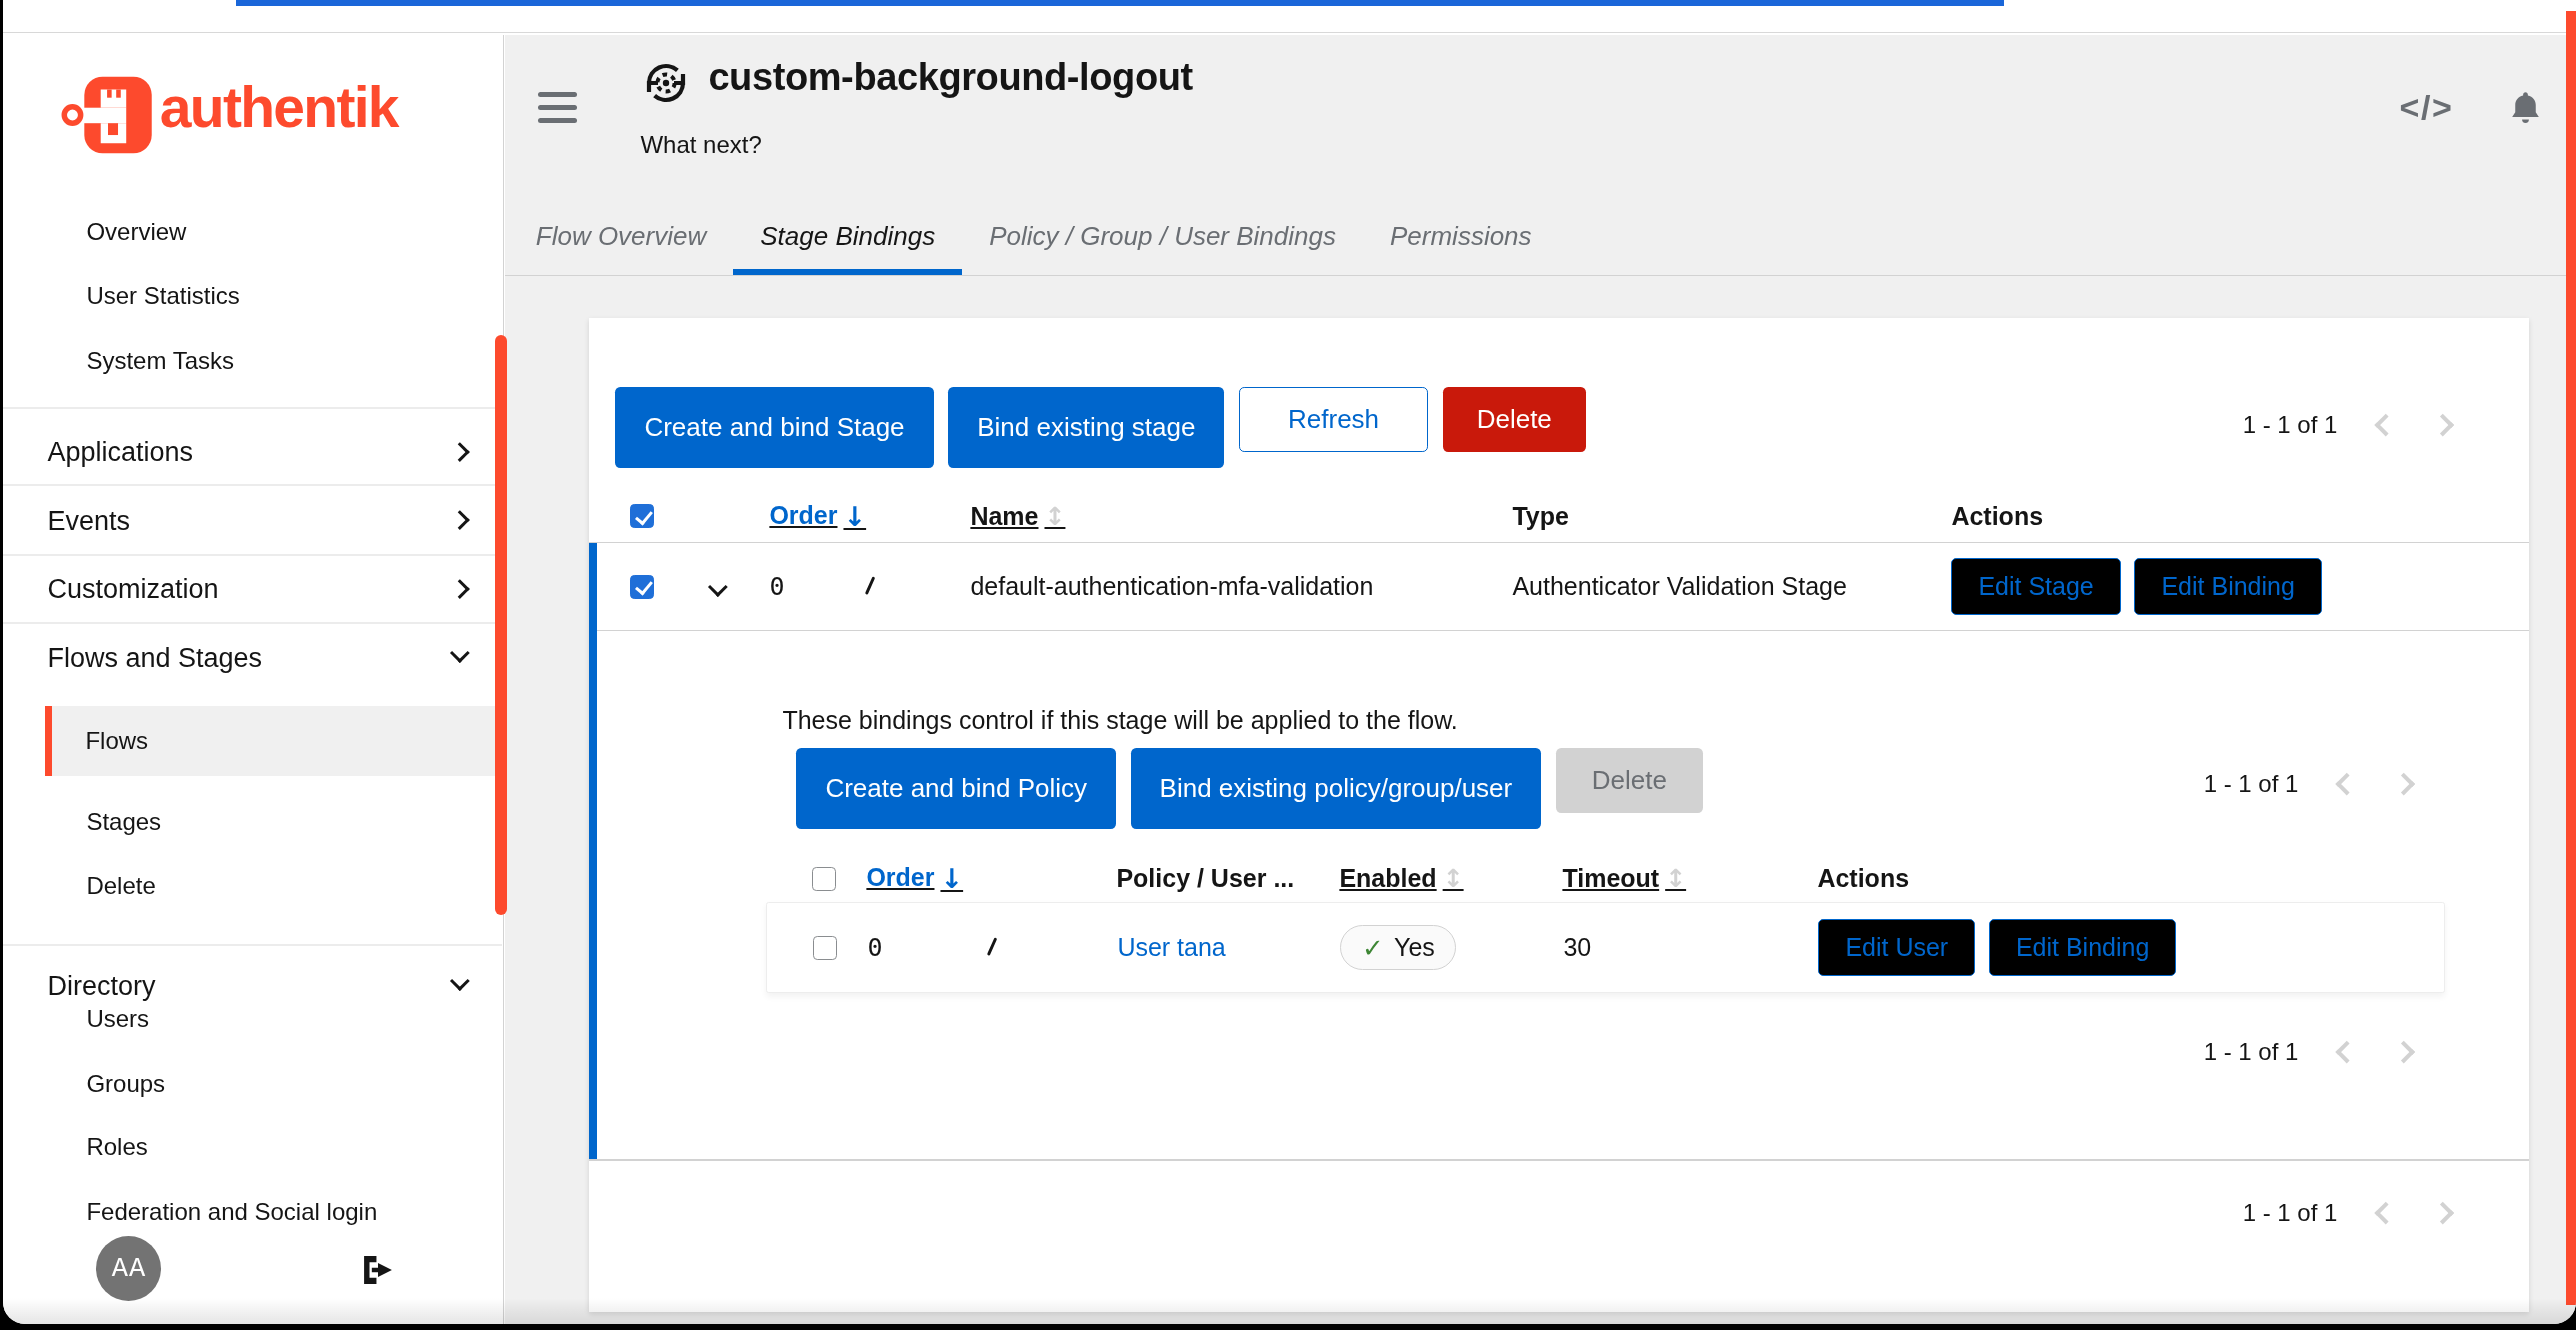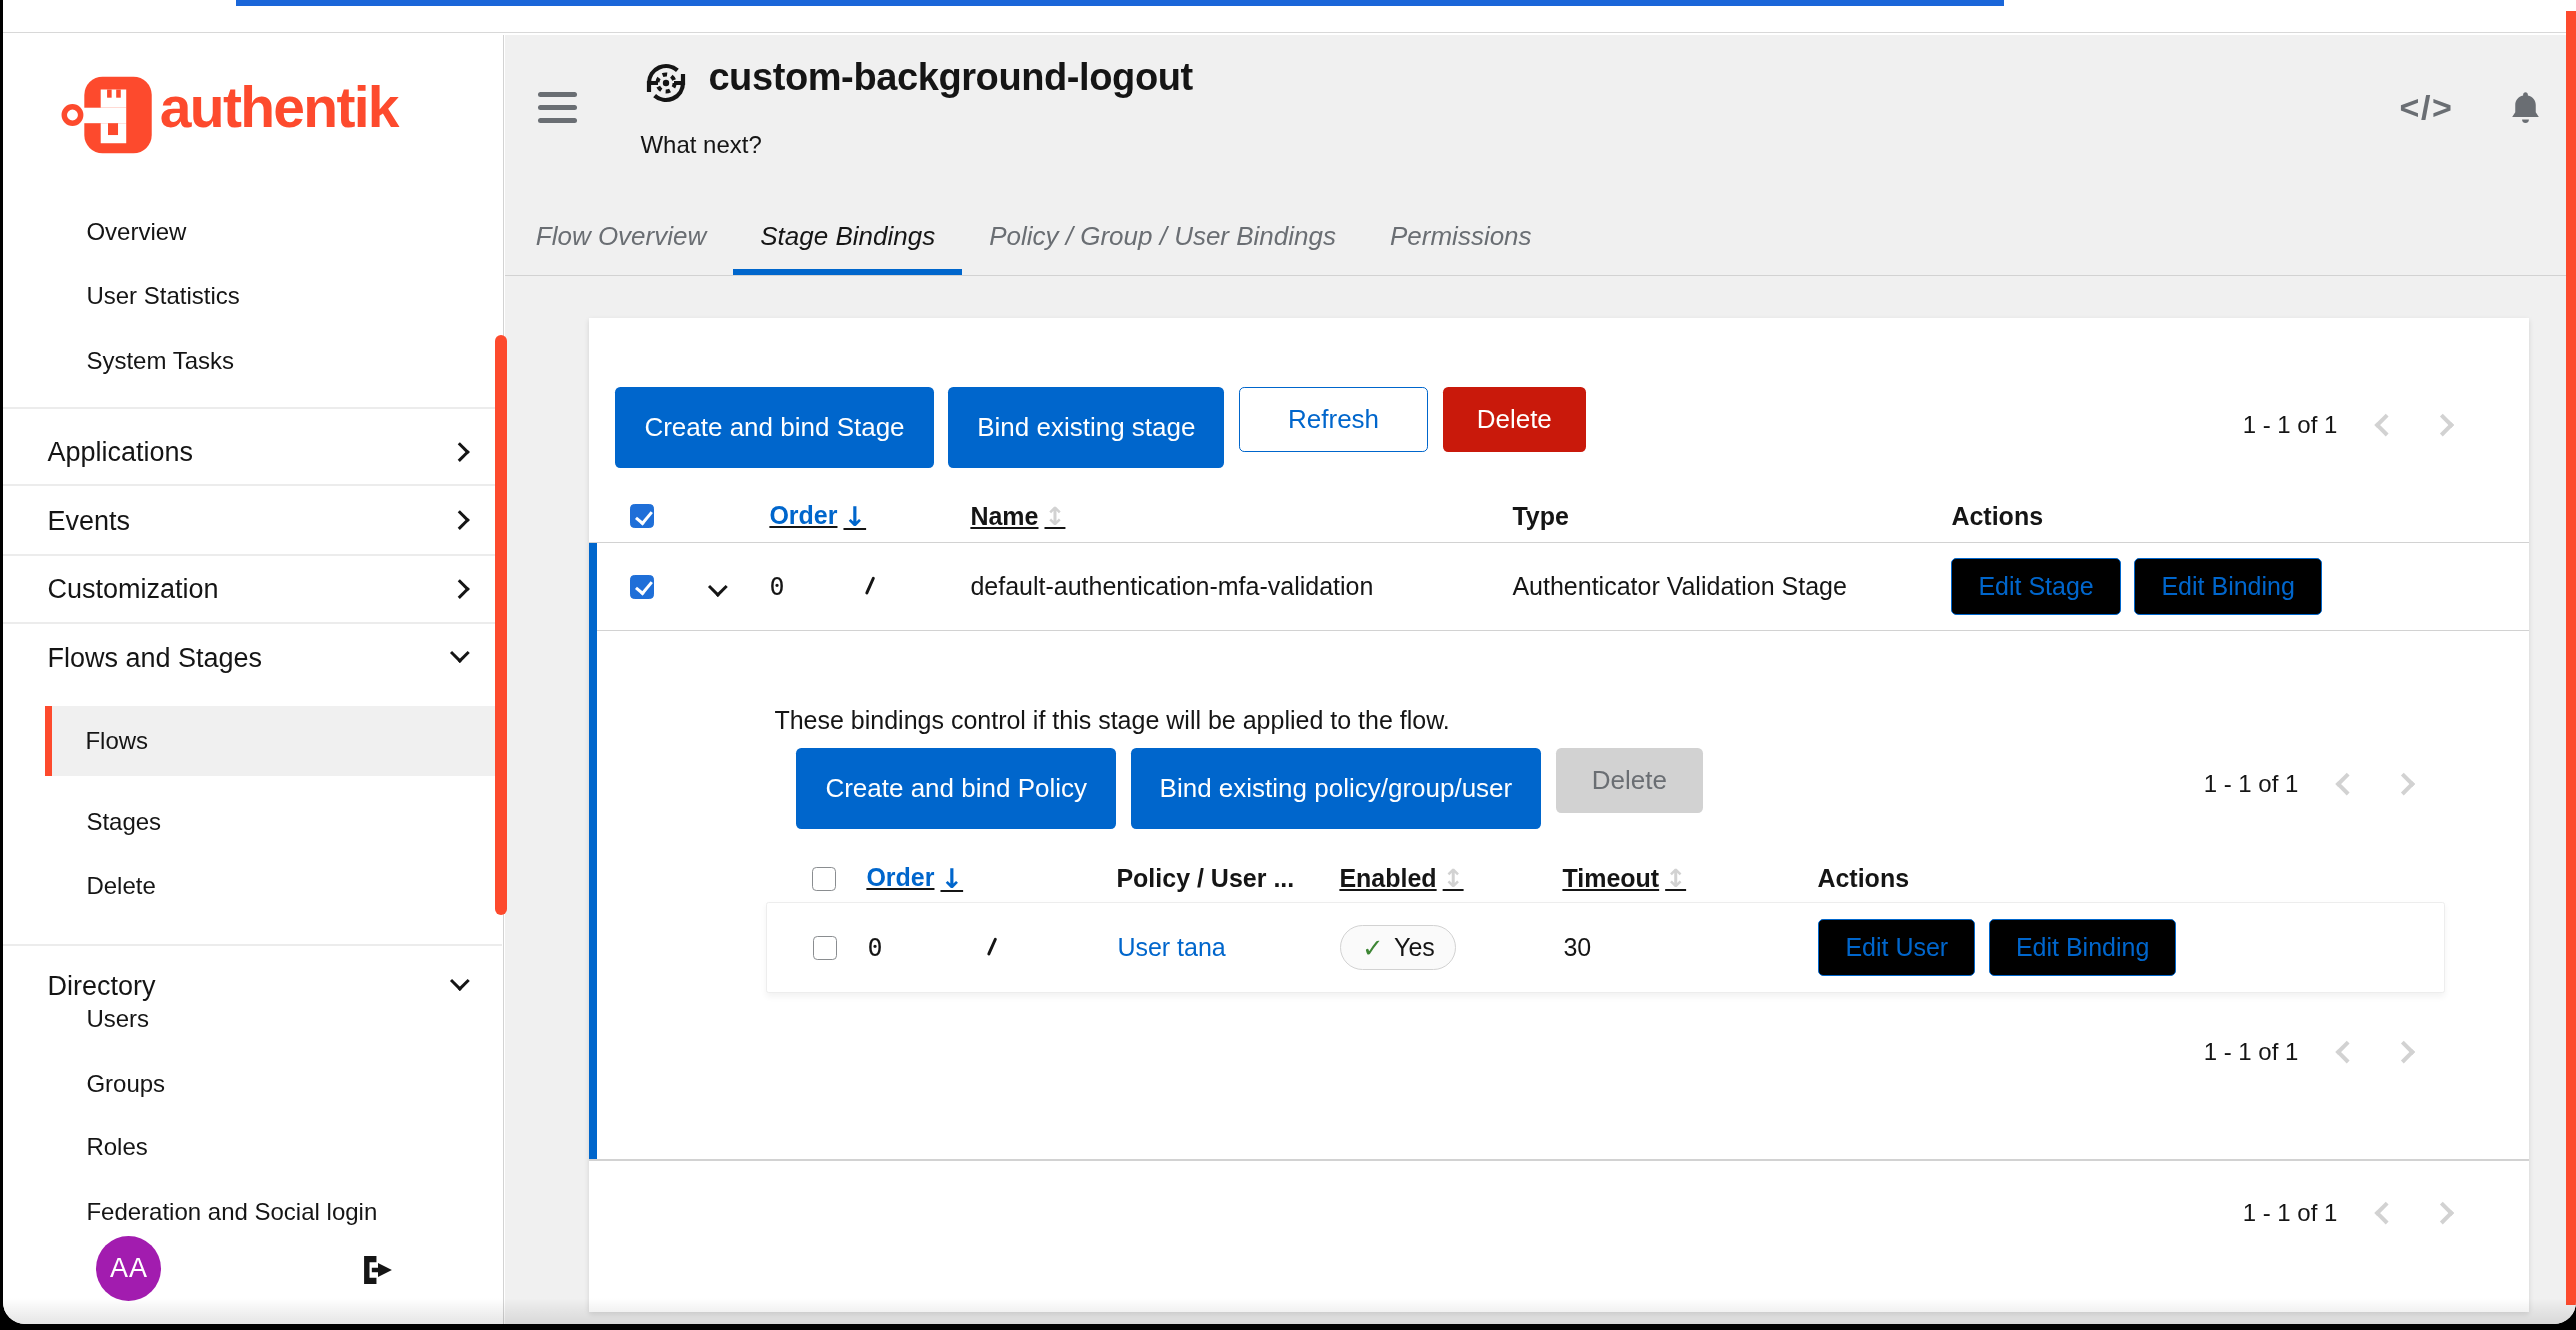--- a/index.html
+++ b/index.html
@@ -15,21 +15,21 @@
   
   .sidebar { position:absolute; left:0; top:35px; width:501px; bottom:0; background:#fff; border-right:1.7px solid #d2d2d2; z-index:20; }
   .logo { position:absolute; left:57px; top:39px; display:flex; }
   .logo-word { font-size:57px; font-weight:700; color:#fd4a2d; letter-spacing:-1.7px; margin-left:3.4px; }
   .nav-item { position:absolute; left:83px; font-size:24px; color:#151515; cursor:pointer; white-space:nowrap; }
   .nav-heading { position:absolute; left:44px; font-size:27px; color:#151515; cursor:pointer; white-space:nowrap; }
   .nav-divider { position:absolute; left:0; width:499px; height:1.7px; background:#ececec; }
   .nav-chev { position:absolute; left:450px; }
   .active-item { position:absolute; left:42px; top:671px; width:450px; height:70px; background:#f0f0f0; border-left:7.7px solid #fd4a2d; display:flex; align-items:center; padding-left:33px; font-size:24px; cursor:pointer; }
   .side-scrollbar { position:absolute; left:492px; top:300px; width:12px; height:580px; background:#fd4a2d; border-radius:6px; }
-  .avatar { position:absolute; left:93px; top:1201px; width:65px; height:65px; border-radius:50%; background:#a21caf; color:#fff; font-size:27px; display:flex; align-items:center; justify-content:center; letter-spacing:0.9px; cursor:pointer; }
+  .avatar { position:absolute; left:93px; top:1201px; width:65px; height:65px; border-radius:50%; background:#737373; color:#fff; font-size:27px; display:flex; align-items:center; justify-content:center; letter-spacing:0.9px; cursor:pointer;font-family:Liberation Mono, monospace; }
   .logout { position:absolute; left:356px; top:1218px; cursor:pointer; }
 
   
   .chev { display:inline-block; width:13.7px; height:13.7px; border-color:#151515; }
   .chev.r { border-right:3.4px solid #151515; border-top:3.4px solid #151515; transform:rotate(45deg); }
   .chev.d { border-right:3.4px solid #151515; border-bottom:3.4px solid #151515; transform:rotate(45deg); }
   .pchev { display:inline-block; width:15.5px; height:15.5px; }
   .pchev.l { border-left:4.3px solid #d2d2d2; border-bottom:4.3px solid #d2d2d2; transform:rotate(45deg); }
   .pchev.r2 { border-right:4.3px solid #d2d2d2; border-top:4.3px solid #d2d2d2; transform:rotate(45deg); }
 
@@ -71,21 +71,21 @@
 
   .cb { width:24px; height:24px; border:1.7px solid #8a8d90; border-radius:4.3px; background:#fff; position:relative; cursor:pointer; }
   .cb.checked { background:#1f6fd8; border-color:#1f6fd8; }
   .cb.checked::after { content:""; position:absolute; left:7.7px; top:2.6px; width:6.9px; height:13px; border-right:3px solid #fff; border-bottom:3px solid #fff; transform:rotate(40deg); }
 
   .zero { font-family:"DejaVu Sans Mono", monospace; font-size:25px; position:relative; display:inline-block; }
   .zero::after { content:""; position:absolute; left:50%; top:15%; width:2.6px; height:64%; background:#151515; transform:translateX(-50%) rotate(24deg); border-radius:1.7px; }
 
   .blue-accent { position:absolute; left:0; top:225px; width:7.7px; height:617px; background:#0066cc; }
   .expanded { position:absolute; left:177px; top:378px; width:1679px; height:412px; }
-  .exp-desc { position:absolute; left:8px; top:10.3px; font-size:25px; }
+  .exp-desc { position:absolute; left:16px; top:10.3px; font-size:25px; }
   .exp-toolbar { position:absolute; left:30px; top:52px; display:flex; gap:14.6px; }
   .pag-exp-top { right:34px; top:74px; }
   .grid-inner { display:grid; grid-template-columns:46px 54px 250px 223px 223px 255px 1fr; align-items:center; }
   .ihead { position:absolute; left:0; top:161px; width:100%; height:43px; font-size:25px; font-weight:700; }
   .irow { position:absolute; left:0; top:206px; width:100%; height:91px; background:#fff; border:1.7px solid #ededed; border-radius:2.6px; box-shadow:0 3.4px 6.9px rgba(0,0,0,.05); font-size:25px; }
   .pag-exp-bottom { right:34px; top:342px; }
   .exp-bottom-border { position:absolute; left:0; top:841px; width:100%; height:1.7px; background:#d2d2d2; }
 
   .link { color:#0066cc; cursor:pointer; }
   .badge { display:inline-flex; align-items:center; gap:10.3px; border:1.7px solid #d2d2d2; background:#fafafa; border-radius:858px; padding:6.9px 20.6px; font-size:25px; }

